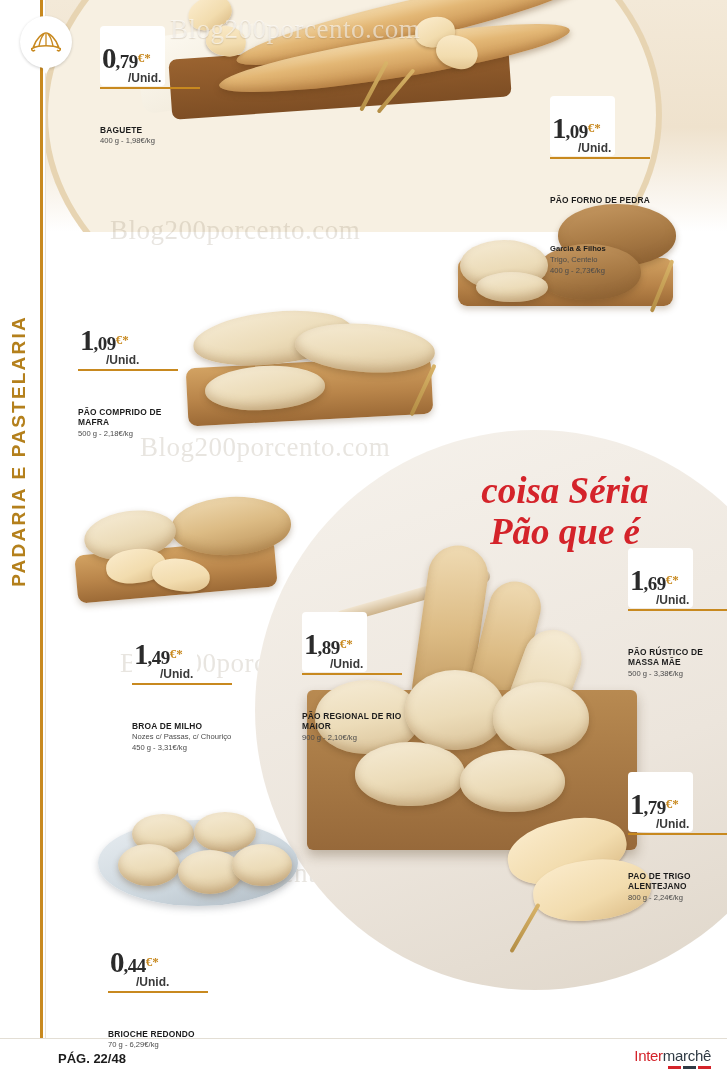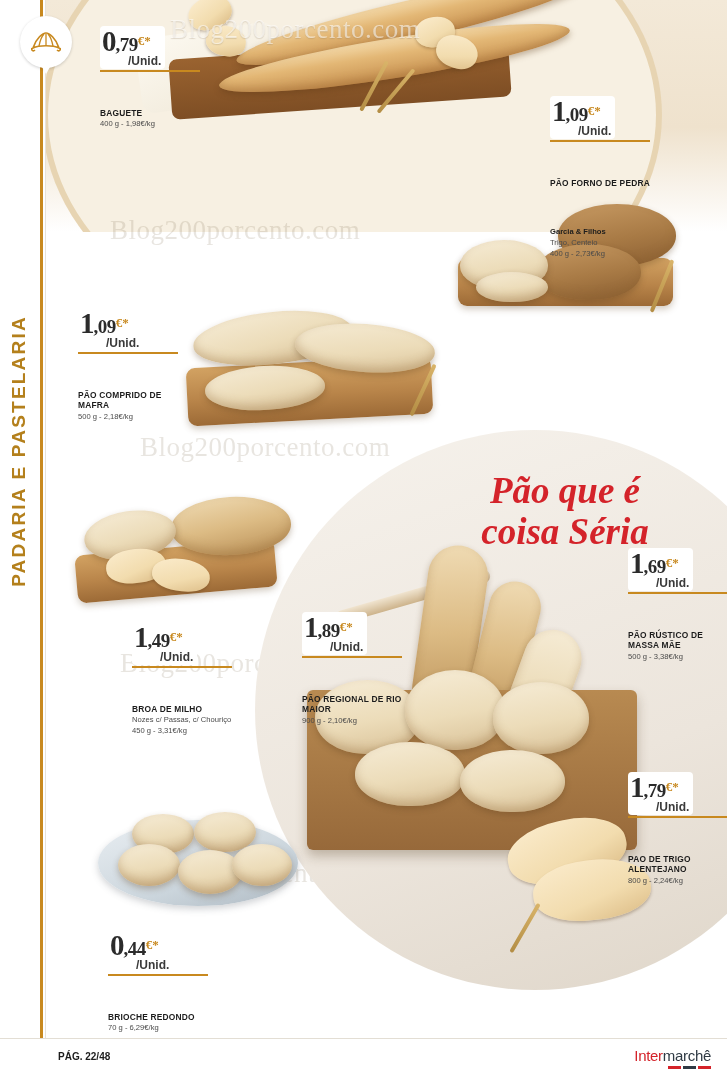--- a/index.html
+++ b/index.html
@@ -123,21 +123,21 @@
   }
 
   
   .price {
     position: absolute;
     z-index: 30;
   }
   .price .bubble {
     background: #ffffff;
     border-radius: 4px;
-    padding: 1px 4px 2px 2px;
+    padding: 18px 4px 2px 2px;
     display: inline-block;
     line-height: 1;
   }
   .price .int {
     font-family: "Liberation Serif", serif;
     font-weight: bold;
     font-size: 29px;
     color: #2b2b2b;
     letter-spacing: -1px;
   }
@@ -255,21 +255,21 @@
 
   
   .footer {
     position: absolute; left: 0; bottom: 0;
     width: 727px; height: 42px;
     background: #ffffff;
     border-top: 1px solid #e3ded4;
   }
   .pag {
     position: absolute; left: 58px; top: 12px;
-    font-size: 10px; font-weight: bold; color: #1c1c1c;
+    font-size: 13px; font-weight: bold; color: #1c1c1c;
   }
   .legal {
     position: absolute; left: 176px; top: 13px;
     font-size: 7.3px; color: #3a3a3a;
   }
   .brand {
     position: absolute; right: 16px; top: 8px;
     text-align: right;
   }
   .brand-name {
@@ -389,22 +389,22 @@
     </div>
     <div class="rule"></div>
     <div class="name">BROA DE MILHO</div>
     <div class="sub">Nozes c/ Passas, c/ Chouriço</div>
     <div class="sub">450 g - 3,31€/kg</div>
   </div>
 
   <div class="hero2">
     <div class="hero2-circle"></div>
     <div class="hero2-title">
+      <div>coisa Séria</div>
       <div>Pão que é</div>
-      <div>coisa Séria</div>
     </div>
     <div class="rolling-pin"></div>
     <div class="loaf" style="left:165px;top:115px;width:60px;height:175px;border-radius:40px;transform:rotate(8deg);"></div>
     <div class="loaf" style="left:222px;top:150px;width:52px;height:150px;border-radius:34px;transform:rotate(14deg);"></div>
     <div class="loaf pale" style="left:258px;top:198px;width:58px;height:120px;border-radius:32px;transform:rotate(20deg);"></div>
     <div class="crate"></div>
     <div class="loaf pale" style="left:60px;top:250px;width:105px;height:74px;"></div>
     <div class="loaf pale" style="left:150px;top:240px;width:100px;height:80px;"></div>
     <div class="loaf pale" style="left:238px;top:252px;width:96px;height:72px;"></div>
     <div class="loaf pale" style="left:100px;top:312px;width:110px;height:64px;"></div>

